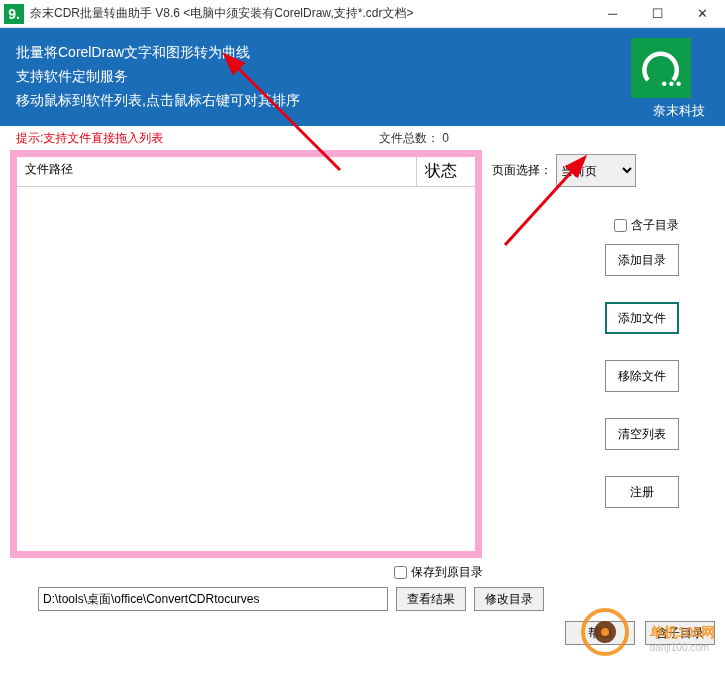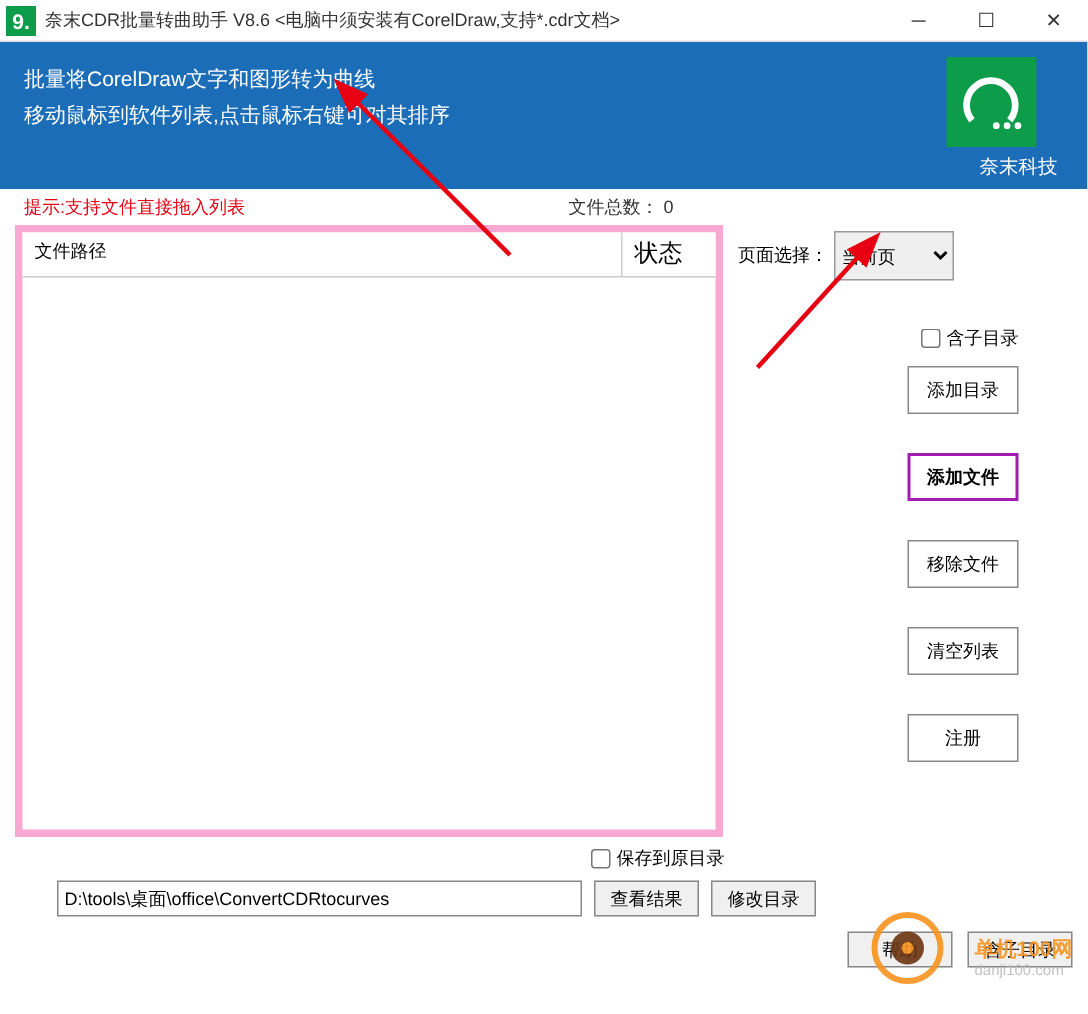--- a/index.html
+++ b/index.html
@@ -18,37 +18,37 @@
     .logo-box { width: 60px; height: 60px; background: #0d9c4a; display: flex; align-items: center; justify-content: center; margin: 0 auto; }
     .logo-box svg { width: 45px; height: 45px; }
     .logo-text { color: #fff; font-size: 13px; margin-top: 4px; margin-left: 36px; }
     
     .hint-row { height: 24px; display: flex; align-items: center; padding: 0 16px; }
     .hint-red { color: #e60012; font-size: 12px; }
     .file-count { margin-left: auto; font-size: 12px; color: #333; margin-right: 260px; }
     
     .main-area { display: flex; padding: 0 10px; gap: 10px; }
     
-    .file-list { width: 472px; height: 408px; border: 5px solid #f9a8d4; }
+    .file-list { width: 472px; height: 408px; border: 7px solid #f9a8d4; }
     .list-header { display: flex; background: #fff; border-bottom: 1px solid #ccc; }
     .col-path { width: 400px; padding: 4px 8px; font-size: 12px; border-right: 1px solid #ccc; }
     .col-status { flex: 1; padding: 4px 8px; font-size: 16px; }
     
     .side-panel { flex: 1; padding-top: 4px; }
     .page-select-row { display: flex; align-items: center; font-size: 12px; margin-bottom: 30px; }
     .page-select-row label { margin-right: 4px; }
     .page-select { width: 80px; height: 33px; font-size: 12px; border: 1px solid #999; }
     
     .sub-dir-row { display: flex; align-items: center; justify-content: flex-end; margin-bottom: 10px; padding-right: 36px; }
     .sub-dir-row input { margin-right: 4px; }
     .sub-dir-row label { font-size: 12px; }
     
     .action-buttons { display: flex; flex-direction: column; align-items: flex-end; gap: 26px; padding-right: 36px; }
     .action-btn { width: 74px; height: 32px; background: #fff; border: 1px solid #888; font-size: 12px; cursor: pointer; }
-    .action-btn.active { border: 2px solid #a21caf; font-weight: bold; }
+    .action-btn.active { border: 2px solid #0f766e; }
     
     .bottom-row1 { display: flex; align-items: flex-end; padding: 6px 10px 4px 22px; justify-content: center; }
     .save-orig-row { display: flex; align-items: center; font-size: 12px; margin-left: 140px; }
     .save-orig-row input { margin-right: 4px; }
     
     .bottom-row2 { display: flex; align-items: center; padding: 2px 10px; gap: 8px; margin-left: 28px; }
     .path-input { width: 350px; height: 24px; border: 1px solid #888; font-size: 12px; padding: 0 4px; }
     .small-btn { width: 70px; height: 24px; font-size: 12px; background: #f0f0f0; border: 1px solid #888; cursor: pointer; }
     
     .footer-row { display: flex; align-items: center; padding: 8px 10px; font-size: 12px; justify-content: flex-end; gap: 10px; }
@@ -77,20 +77,21 @@
   <div class="win-controls">
     <div class="win-btn">─</div>
     <div class="win-btn">☐</div>
     <div class="win-btn close-btn">✕</div>
   </div>
 </div>
 
 <div class="banner">
   <div class="banner-text">
     <p>批量将CorelDraw文字和图形转为曲线</p>
+    <p>支持软件定制服务</p>
     <p>移动鼠标到软件列表,点击鼠标右键可对其排序</p>
   </div>
   <div class="banner-logo">
     <div class="logo-box">
       <svg viewBox="0 0 50 50">
           <path d="M 10 38 A 18 18 0 1 1 38 38" fill="none" stroke="#fff" stroke-width="5"></path>
           <circle cx="28" cy="42" r="2.5" fill="#fff"></circle>
           <circle cx="36" cy="42" r="2.5" fill="#fff"></circle>
           <circle cx="44" cy="42" r="2.5" fill="#fff"></circle>
         </svg>

